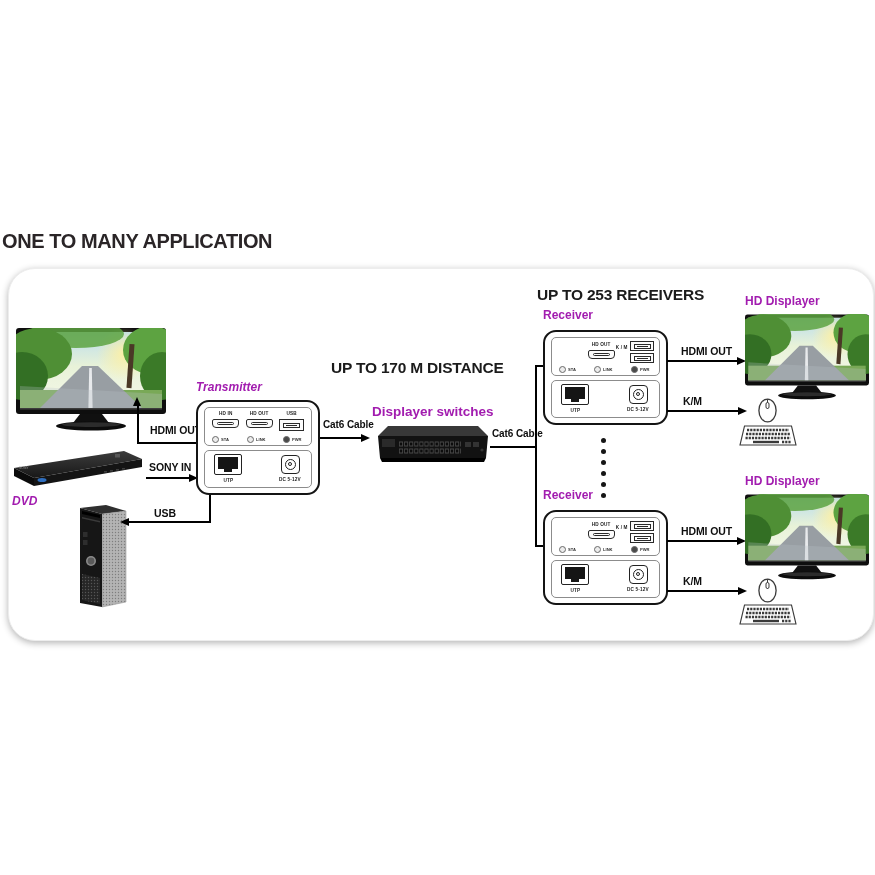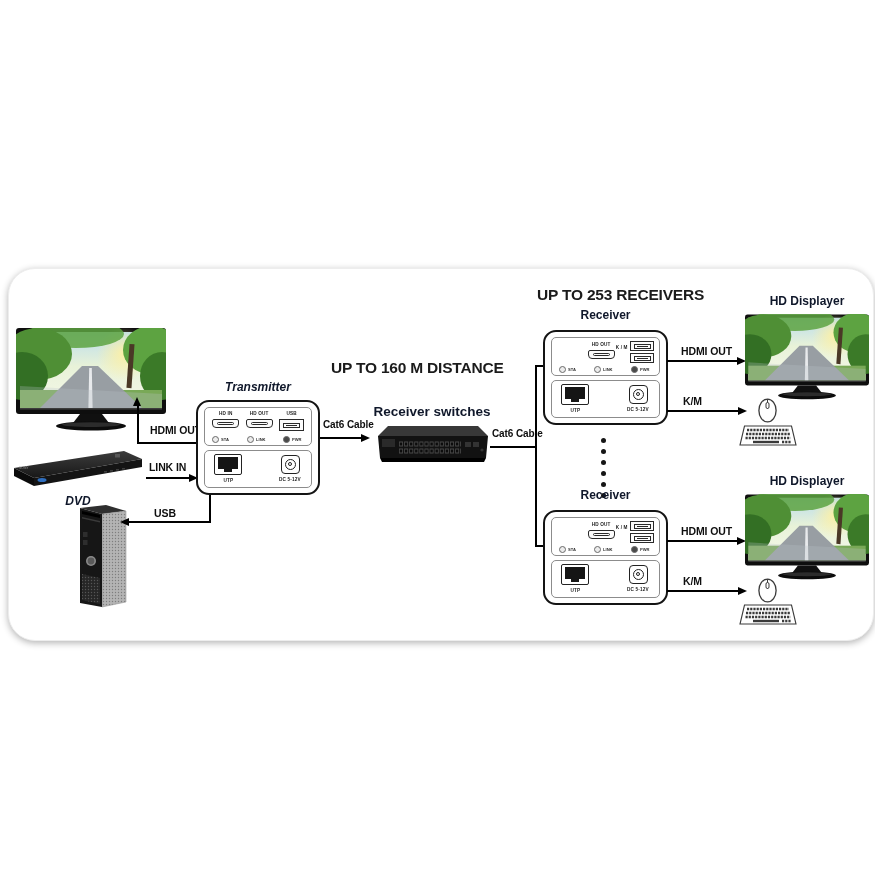--- a/index.html
+++ b/index.html
@@ -3,21 +3,21 @@
 <meta charset="utf-8">
 <style>
   html,body{margin:0;padding:0;background:#fff;}
   .canvas{position:relative;width:875px;height:875px;background:#ffffff;overflow:hidden;
           font-family:"Liberation Sans",sans-serif;}
   .abs{position:absolute;}
   .main-title{position:absolute;font:700 20px/22px "Liberation Sans",sans-serif;color:#2a2527;letter-spacing:-0.4px;white-space:nowrap;}
   .panel{position:absolute;background:#fff;border:1px solid #ededed;border-radius:27px;
          box-shadow:0 2px 7px rgba(0,0,0,0.30);}
   .sec-title{position:absolute;font:700 15.5px/17px "Liberation Sans",sans-serif;color:#1b1b1b;letter-spacing:-0.2px;white-space:nowrap;}
-  .dev-title{position:absolute;font:700 12px/14px "Liberation Sans",sans-serif;color:#0f172a;text-align:center;white-space:nowrap;}
+  .dev-title{position:absolute;font:700 12px/14px "Liberation Sans",sans-serif;color:#a21caf;white-space:nowrap;}
   .lbl{position:absolute;font:700 10.5px/12px "Liberation Sans",sans-serif;color:#0e0e0e;white-space:nowrap;letter-spacing:-0.1px;}
   .lbl-sm{position:absolute;font:700 10px/11px "Liberation Sans",sans-serif;color:#0e0e0e;white-space:nowrap;letter-spacing:-0.1px;}
   .hl{position:absolute;height:2px;background:#000;}
   .vl{position:absolute;width:2px;background:#000;}
   .arr{position:absolute;width:0;height:0;}
   .arr.r{border-top:4.5px solid transparent;border-bottom:4.5px solid transparent;border-left:9px solid #000;}
   .arr.l{border-top:4.5px solid transparent;border-bottom:4.5px solid transparent;border-right:9px solid #000;}
   .arr.u{border-left:4.5px solid transparent;border-right:4.5px solid transparent;border-bottom:9px solid #000;}
   .dots{position:absolute;display:flex;flex-direction:column;gap:6px;}
   .dots i{width:5px;height:5px;border-radius:50%;background:#151515;display:block;}
@@ -50,20 +50,21 @@
   .dc::after{content:'';position:absolute;left:50%;top:50%;width:4.5px;height:4.5px;margin:-2.25px 0 0 -2.25px;border:1px solid #222;border-radius:50%;box-sizing:border-box;}
   .rx-hdmi{position:absolute;left:36px;top:4px;display:flex;flex-direction:column;align-items:center;gap:2px;}
   .rx-km{position:absolute;right:30px;top:7px;}
   .usb-stack{position:absolute;right:5px;top:3px;display:flex;flex-direction:column;gap:2px;}
 </style>
 </head>
 <body>
 
 <div class="canvas">
 
+  <div class="main-title" style="left:2px;top:230px;">ONE TO MANY APPLICATION</div>
 
   <div class="panel" style="left:8px;top:268px;width:864px;height:371px;"></div>
 
   <svg class="abs" style="left:16px;top:328px;" width="150" height="103" viewBox="0 0 150 103">
     <defs>
       <linearGradient id="sky" x1="0" y1="0" x2="0" y2="1">
         <stop offset="0" stop-color="#b9dcec"></stop>
           <stop offset=".45" stop-color="#e8f2d8"></stop>
           <stop offset="1" stop-color="#f5f8ea"></stop>
       </linearGradient>
@@ -136,21 +137,21 @@
     <polygon points="10,70 28,74 28,100 10,96" fill="url(#perfd)"></polygon>
   </svg>
 
   <div class="arr u" style="left:133px;top:397px;"></div>
   <div class="vl" style="left:137px;top:404px;height:40px;"></div>
   <div class="hl" style="left:137px;top:442px;width:60px;"></div>
   <div class="lbl" style="left:150px;top:424px;">HDMI OUT</div>
 
   <div class="hl" style="left:146px;top:477px;width:43px;"></div>
   <div class="arr r" style="left:189px;top:474px;"></div>
-  <div class="lbl" style="left:149px;top:461px;">LINK IN</div>
+  <div class="lbl" style="left:149px;top:461px;">SONY IN</div>
 
   <div class="vl" style="left:209px;top:495px;height:28px;"></div>
   <div class="hl" style="left:129px;top:521px;width:82px;"></div>
   <div class="arr l" style="left:120px;top:518px;"></div>
   <div class="lbl" style="left:154px;top:507px;">USB</div>
 
   <div class="dev-title" style="left:196px;top:380px;width:124px;font-style:italic;">Transmitter</div>
   <div class="device" style="left:196px;top:400px;width:124px;height:95px;">
     <div class="dev-sec">
       <div class="ports-row">
@@ -195,27 +196,27 @@
           </div>
         <span class="t4">UTP</span>
       </div>
       <div class="col-dc">
         <div class="dc"></div>
         <span class="t4">DC 5-12V</span>
       </div>
     </div>
   </div>
 
-  <div class="sec-title" style="left:331px;top:359px;">UP TO 160 M DISTANCE</div>
+  <div class="sec-title" style="left:331px;top:359px;">UP TO 170 M DISTANCE</div>
 
   <div class="lbl-sm" style="left:323px;top:419px;">Cat6 Cable</div>
   <div class="hl" style="left:320px;top:437px;width:41px;"></div>
   <div class="arr r" style="left:361px;top:434px;"></div>
 
-  <div class="dev-title" style="left:372px;top:405px;width:120px;font-size:13.5px;">Receiver switches</div>
+  <div class="dev-title" style="left:372px;top:405px;width:120px;font-size:13.5px;">Displayer switches</div>
   <svg class="abs" style="left:371px;top:421px;" width="120" height="46" viewBox="0 0 120 46">
     <polygon points="17,5 107,5 117,15 7,15" fill="#383838"></polygon>
     <polygon points="7,15 117,15 115,37 9,37" fill="#121212"></polygon>
     <polygon points="9,37 115,37 113,41 11,41" fill="#000"></polygon>
     <rect x="11" y="18" width="13" height="8" fill="#2a2a2a"></rect>
     <line x1="28" y1="23" x2="90" y2="23" stroke="#4a4a4a" stroke-width="5" stroke-dasharray="4 1.1"></line>
     <line x1="28" y1="30" x2="90" y2="30" stroke="#4a4a4a" stroke-width="5" stroke-dasharray="4 1.1"></line>
     <line x1="28.8" y1="23" x2="90" y2="23" stroke="#0c0c0c" stroke-width="3" stroke-dasharray="2.4 2.7"></line>
     <line x1="28.8" y1="30" x2="90" y2="30" stroke="#0c0c0c" stroke-width="3" stroke-dasharray="2.4 2.7"></line>
     <rect x="94" y="21" width="6" height="5" fill="#333"></rect>

